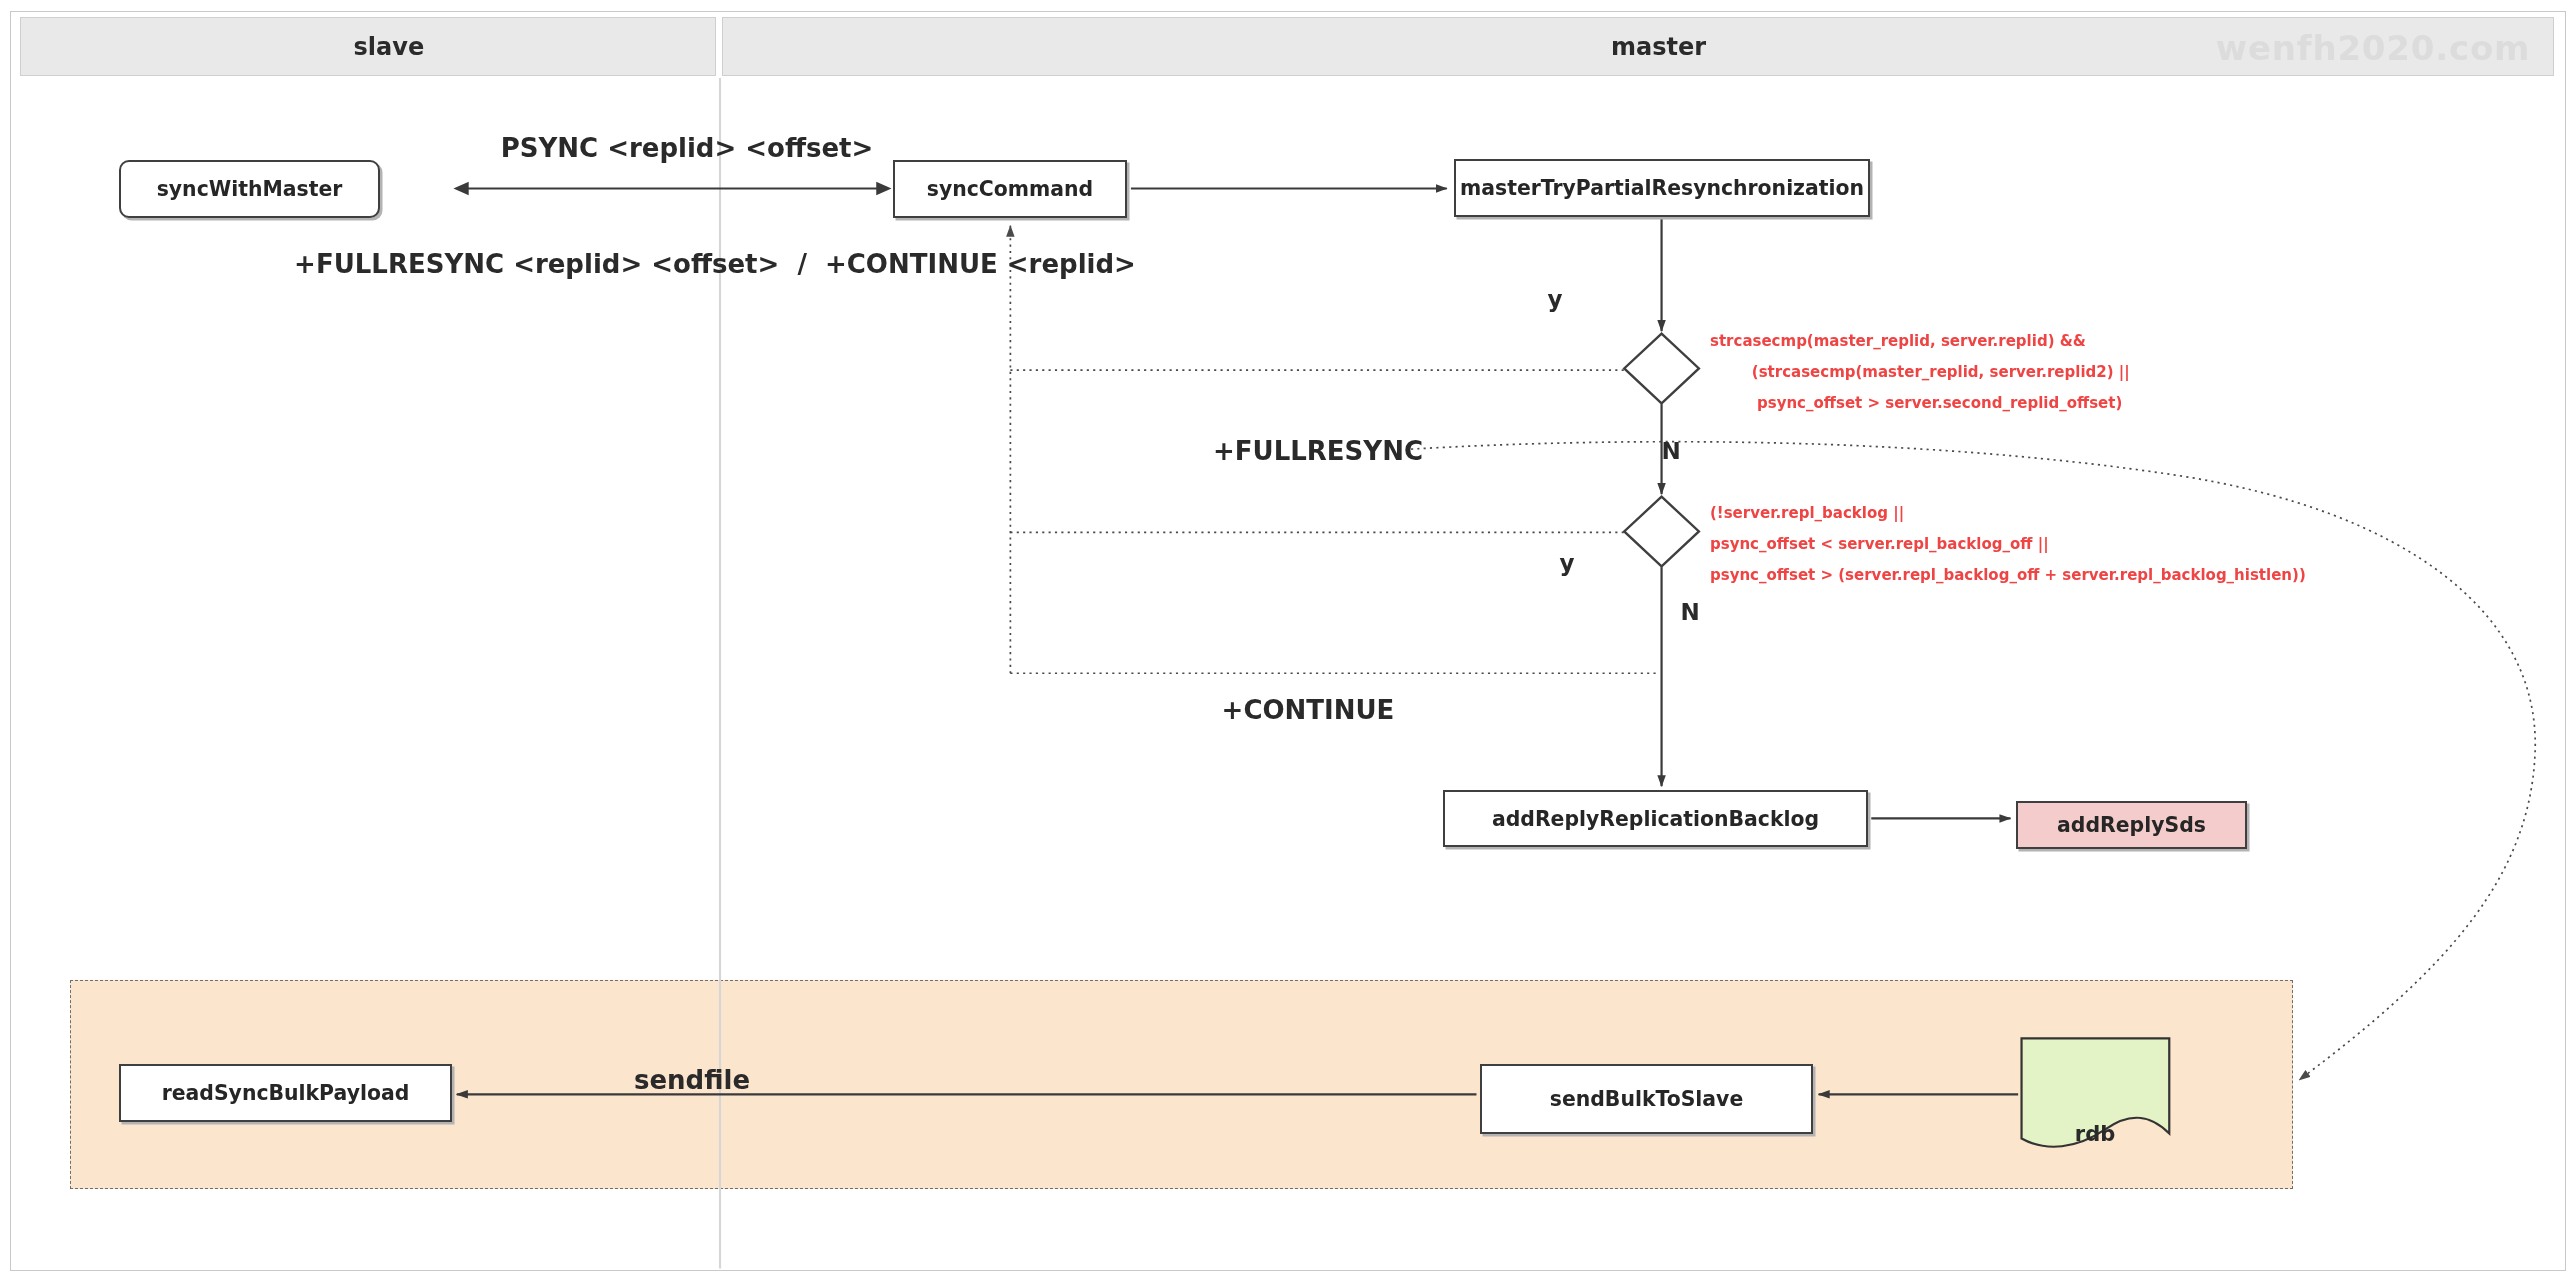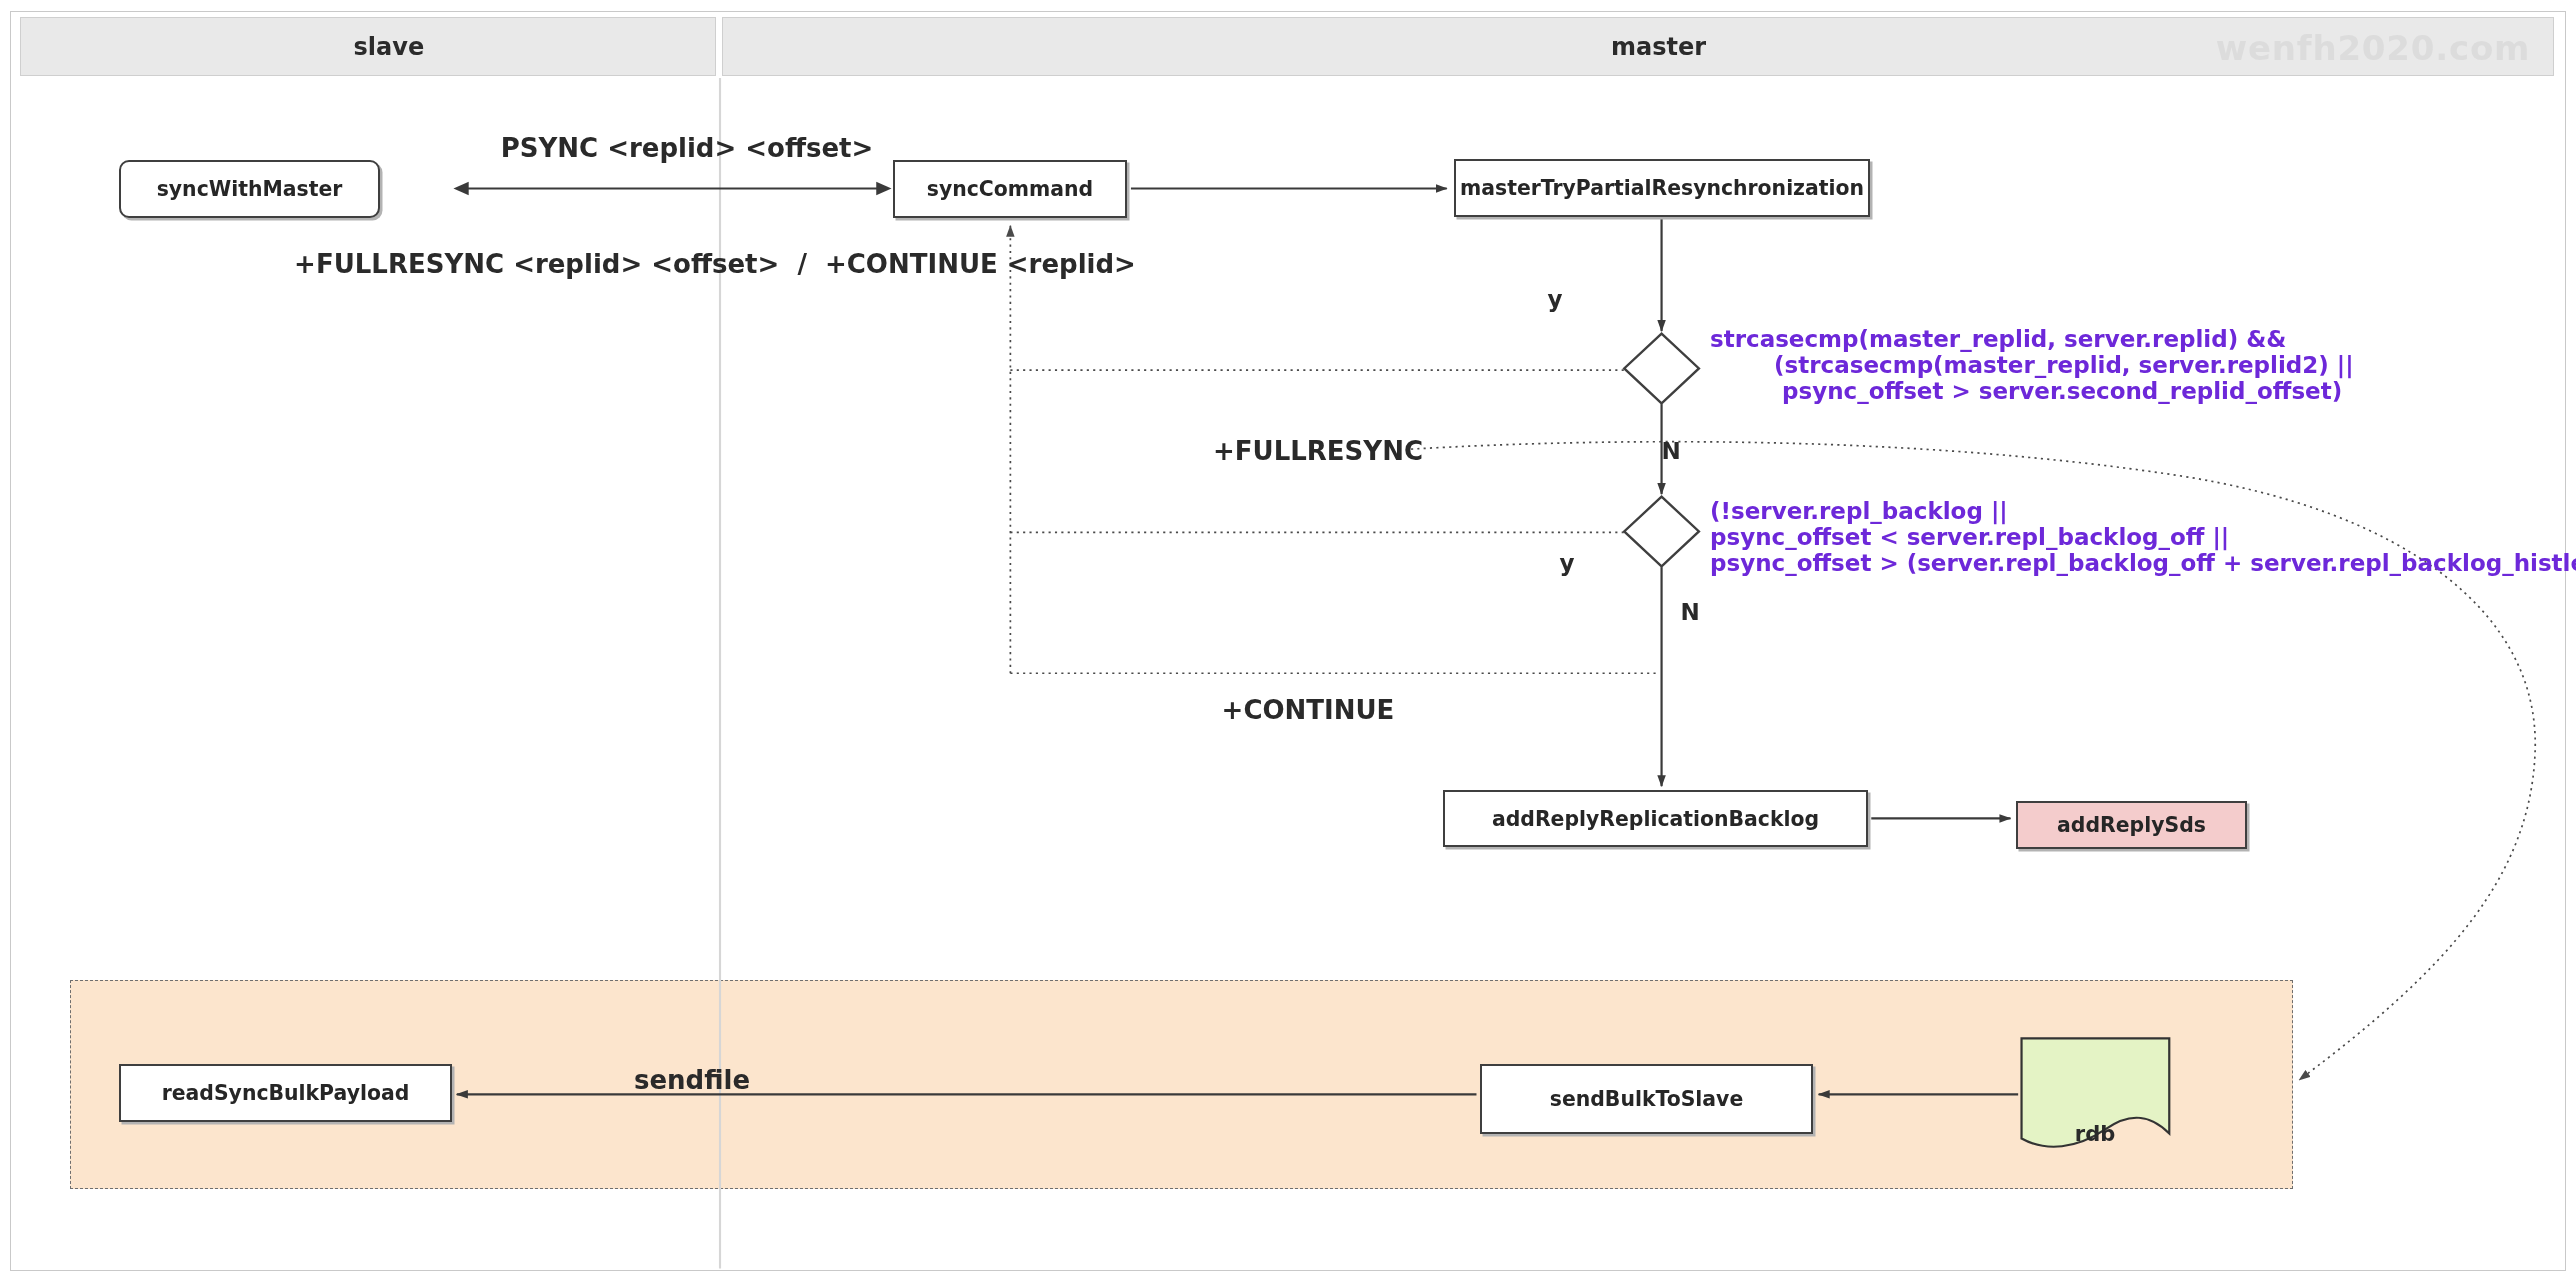--- a/index.html
+++ b/index.html
@@ -32,22 +32,22 @@
   .shape{stroke:var(--border);stroke-width:2.8;fill:var(--box);}
   .rdb-shape{stroke:#333333;stroke-width:2.6;fill:var(--rdb);}
   .head{fill:var(--line);stroke:none;}
   .node{position:absolute;background:var(--box);border:2.5px solid var(--border);
     box-shadow:2.5px 2.5px 0 #b3b3b3;display:flex;align-items:center;justify-content:center;
     font-size:20.4px;color:#262626;z-index:3;white-space:nowrap;}
   .node.pink{background:var(--pink);}
   .lbl{position:absolute;transform:translate(-50%,-50%);font-size:26px;
     white-space:pre;z-index:4;color:#2a2a2a;}
   .yn{font-size:23px;}
-  .code{position:absolute;white-space:pre;font-size:23px;line-height:26px;
-    z-index:4;color:#6d28d9;}
+  .code{position:absolute;white-space:pre;font-size:15px;line-height:31px;
+    z-index:4;color:#ef4444;}
   .rdb-lbl{font-size:21px;}
 </style>
 </head>
 <body>
 
 <div class="frame"></div>
 
 <div class="header-cell header-slave">
   <span>slave</span>
 </div>

